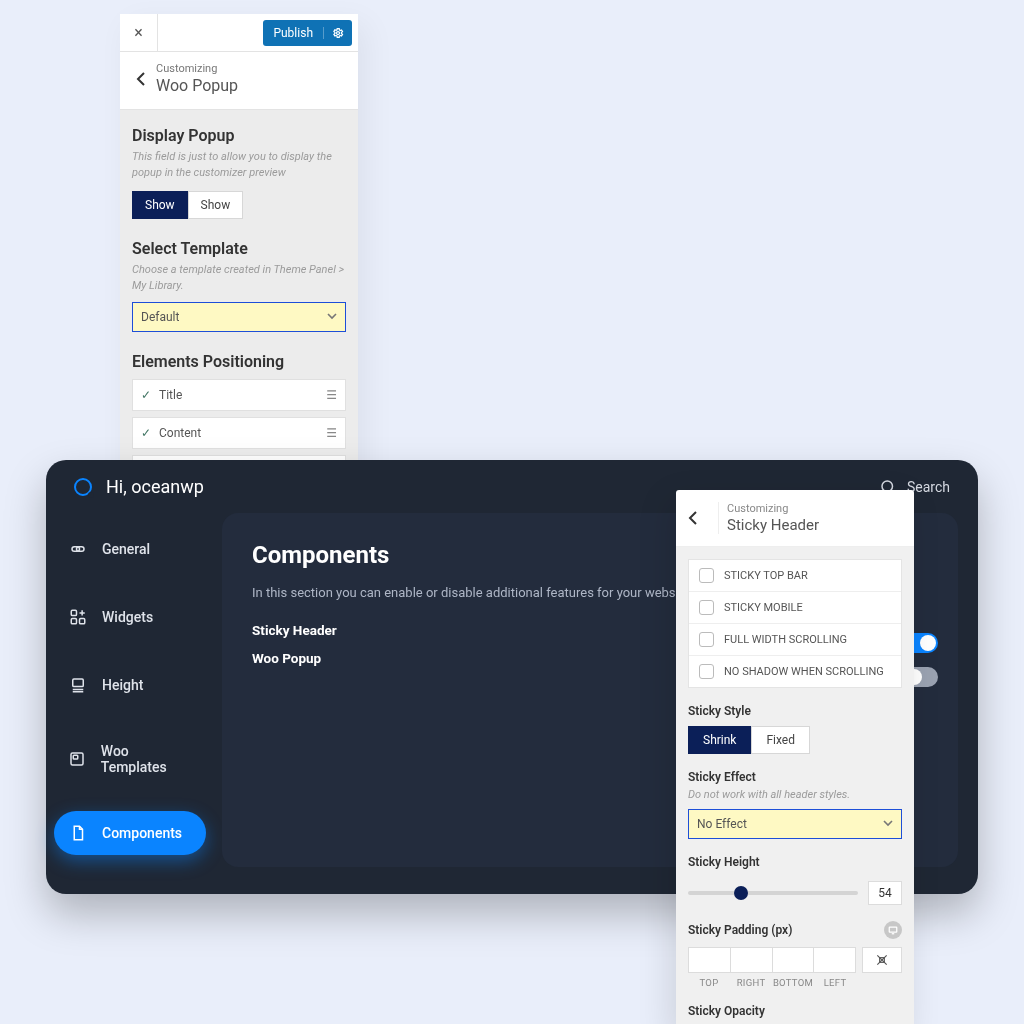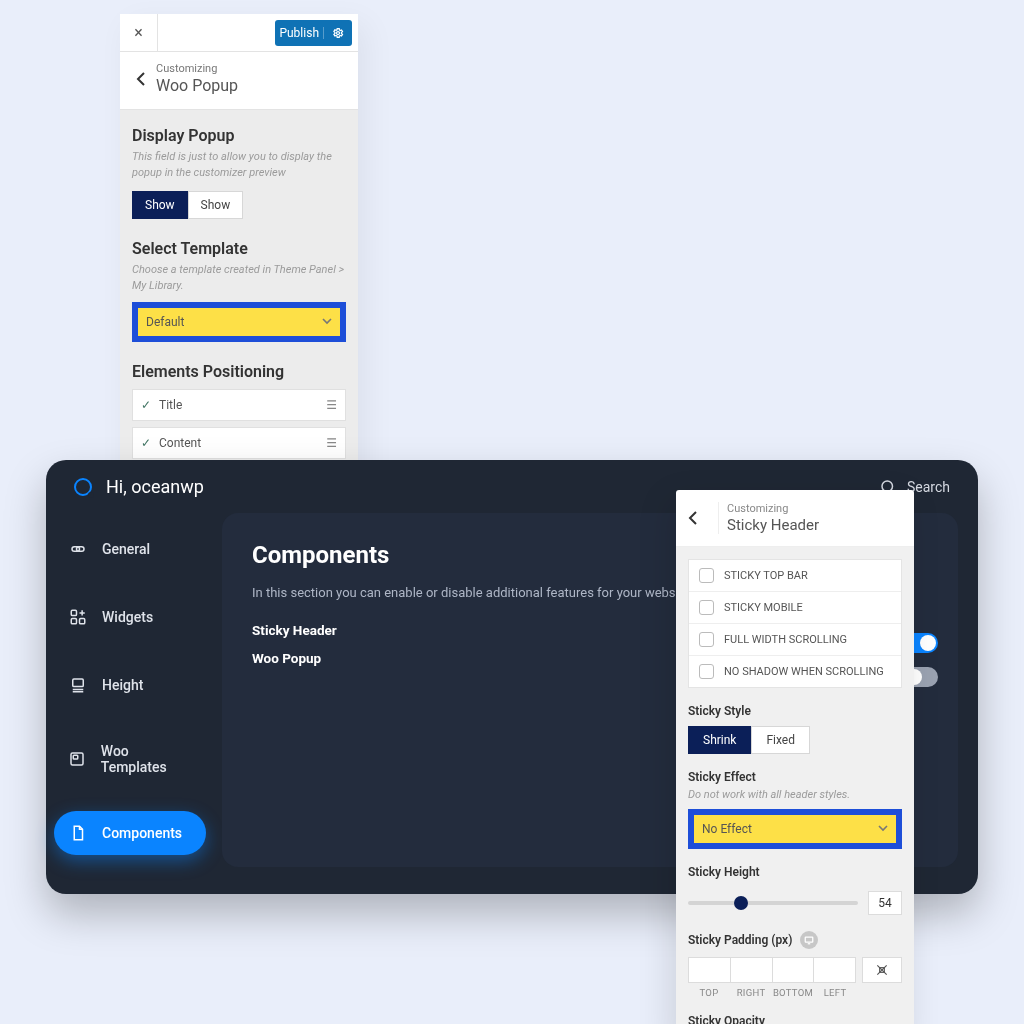--- a/index.html
+++ b/index.html
@@ -7,35 +7,35 @@
 
   
   .woo-panel {
     position: absolute; left: 120px; top: 14px; width: 238px;
     background: #fff; box-shadow: 8px 10px 30px rgba(0,0,0,.06);
   }
   .woo-topbar { display:flex; align-items:center; height:38px; border-bottom:1px solid #e3e3e3; }
   .woo-close { width:38px; height:38px; display:flex; align-items:center; justify-content:center; color:#555; font-size:16px; cursor:pointer; border-right:1px solid #e3e3e3; }
   .woo-topbar-spacer { flex:1; }
   .woo-publish { background:#0f72b5; color:#fff; display:flex; align-items:center; margin-right:6px; border-radius:3px; height:26px; font-size:12px; }
-  .woo-publish span { padding:0 4px; }
+  .woo-publish span { padding:0 10px; }
   .woo-publish .gear { padding:0 8px; border-left:1px solid rgba(255,255,255,.3); }
   .woo-breadcrumb { display:flex; align-items:center; padding:10px 12px 14px 6px; border-bottom:1px solid #e3e3e3; }
   .woo-breadcrumb .back { width:30px; display:flex; align-items:center; justify-content:center; font-size:18px; color:#333; cursor:pointer; }
   .woo-breadcrumb .labels { display:flex; flex-direction:column; }
   .woo-breadcrumb .sup { font-size:11px; color:#777; }
   .woo-breadcrumb .title { font-size:16px; color:#555; margin-top:1px; }
   .woo-body { background:#ececec; padding:14px 12px; }
   .sec-title { font-size:16px; color:#333; font-weight:600; margin-top:2px; }
   .sec-hint { font-size:11px; color:#9b9b9b; font-style:italic; margin-top:4px; line-height:1.45; }
   .seg { display:flex; margin-top:10px; }
   .seg .btn { font-size:12px; padding:6px 12px; border:1px solid #d7d7d7; background:#fff; color:#444; cursor:pointer; }
   .seg .btn.active { background:#0b1f58; color:#fff; border-color:#0b1f58; }
   .sec-title.mt { margin-top:20px; }
-  .selectbox { margin-top:8px; display:flex; align-items:center; justify-content:space-between; background:#fde047; border:6px solid #1d4ed8; font-size:12px; color:#555; padding:7px 8px; cursor:pointer; }
+  .selectbox { margin-top:8px; display:flex; align-items:center; justify-content:space-between; background:#fef9c3; border:1px solid #1d4ed8; font-size:12px; color:#555; padding:7px 8px; cursor:pointer; }
   .chev { font-size:12px; color:#777; }
   .elem-list { margin-top:8px; display:flex; flex-direction:column; gap:6px; }
   .elem-item { background:#fff; border:1px solid #e0e0e0; display:flex; align-items:center; padding:8px 8px; font-size:12px; color:#555; cursor:grab;}
   .elem-item .check { width:18px; color:#476; font-size:12px; }
   .elem-item .label { flex:1; }
   .elem-item .drag { color:#888; font-size:12px; }
 
   
   .dash {
     position:absolute; left:46px; top:460px; width:932px; height:434px;
@@ -83,21 +83,21 @@
   .slider-row { display:flex; align-items:center; gap:10px; margin-top:12px; }
   .track { flex:1; height:4px; background:#d4d4d4; position:relative; border-radius:2px; }
   .thumb { position:absolute; top:50%; transform:translate(-50%,-50%); width:14px; height:14px; border-radius:50%; background:#0b1f58; }
   .valbox { width:34px; height:24px; border:1px solid #dcdcdc; background:#fff; display:flex; align-items:center; justify-content:center; font-size:12px; color:#333; }
   .padding-grid { display:flex; margin-top:8px; }
   .pcell { flex:1; height:26px; border:1px solid #dcdcdc; background:#fff; border-right:none; }
   .pcell:last-of-type { border-right:1px solid #dcdcdc; }
   .lockcell { width:40px; height:26px; border:1px solid #dcdcdc; background:#fff; display:flex; align-items:center; justify-content:center; margin-left:6px; color:#555; font-size:12px; cursor:pointer;}
   .plabels { display:flex; margin-top:4px; }
   .plabels span { flex:1; text-align:center; font-size:9.5px; color:#888; letter-spacing:.3px; }
-  .pad-hdr { display:flex; align-items:center; gap:8px; margin-top:16px; }
+  .pad-hdr { display:flex; align-items:center; gap:8px; margin-top:16px;justify-content:space-between; }
   .pad-hdr .devicebadge { width:18px; height:18px; border-radius:50%; background:#c7c7c7; display:flex; align-items:center; justify-content:center; color:#fff; font-size:10px;}
 
   
   svg { display:block; }
 </style>
 </head>
 <body>
 
 <div class="woo-panel">
   <div class="woo-topbar">

